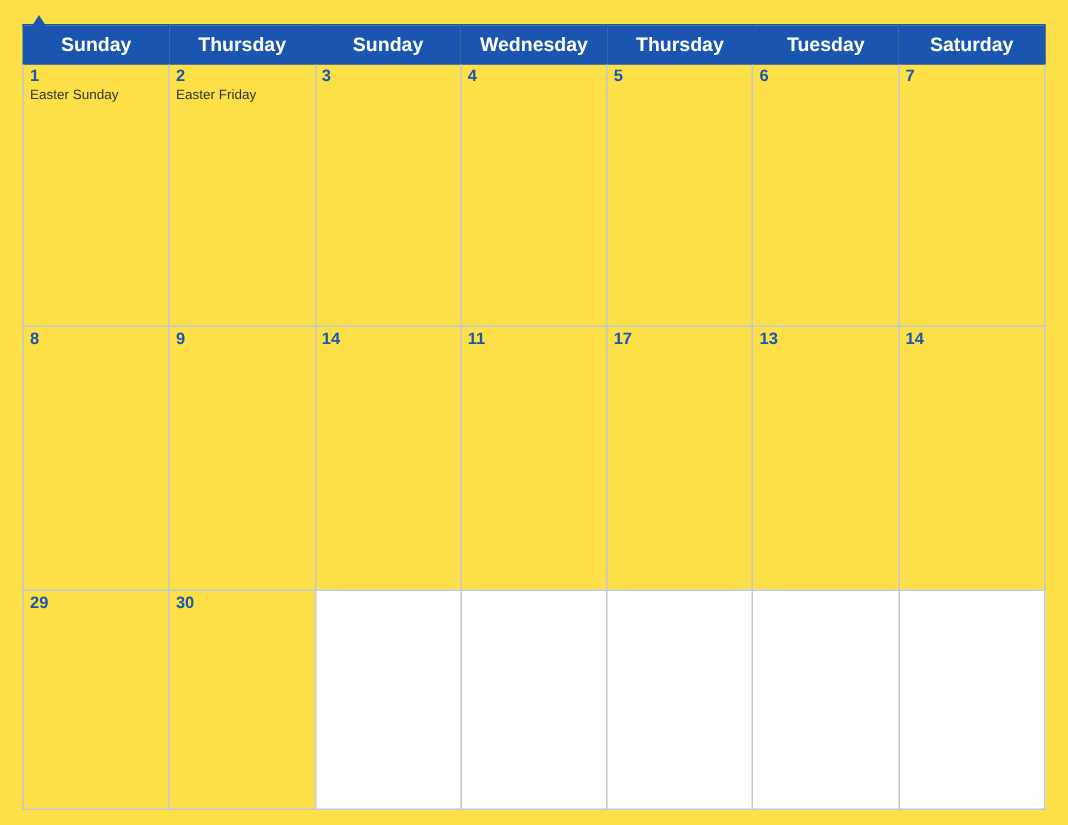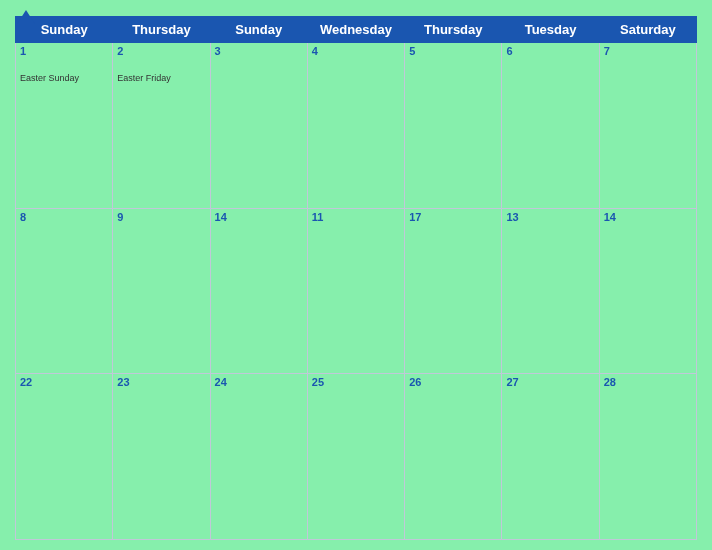--- a/index.html
+++ b/index.html
@@ -6,21 +6,21 @@
     body {
       font-family: Arial, sans-serif;
       background: #fff;
       width: 712px;
       height: 550px;
       overflow: hidden;
     }
     .calendar-container {
       width: 712px;
       height: 550px;
-      background: #86efac;
+      background: #fde047;
       padding: 10px 15px 10px 15px;
       display: flex;
       flex-direction: column;
     }
     .header {
       display: flex;
       align-items: center;
       justify-content: center;
       position: relative;
       margin-bottom: 6px;
@@ -91,21 +91,21 @@
     .day-number {
       font-size: 11px;
       color: #1a56b0;
       font-weight: bold;
       display: block;
     }
     .holiday-label {
       font-size: 9px;
       color: #333;
       display: block;
-      margin-top: 16px;
+      margin-top: 1px;
     }
     .empty-cell {
       background: #fff;
     }
     .last-row td {
       height: 60px;
     }
   </style>
 </head>
 <body>
@@ -179,38 +179,28 @@
           <td>
             <span class="day-number">17</span>
           </td>
           <td>
             <span class="day-number">13</span>
           </td>
           <td>
             <span class="day-number">14</span>
           </td>
         </tr>
-        <tr>
-          <td>
-            <span class="day-number">22</span>
-          </td>
-          <td>
-            <span class="day-number">23</span>
-          </td>
-          <td>
-            <span class="day-number">24</span>
-          </td>
-          <td>
-            <span class="day-number">25</span>
-          </td>
-          <td>
-            <span class="day-number">26</span>
-          </td>
-          <td>
-            <span class="day-number">27</span>
-          </td>
-          <td>
-            <span class="day-number">28</span>
-          </td>
+        <tr class="last-row">
+          <td>
+            <span class="day-number">29</span>
+          </td>
+          <td>
+            <span class="day-number">30</span>
+          </td>
+          <td class="empty-cell"></td>
+          <td class="empty-cell"></td>
+          <td class="empty-cell"></td>
+          <td class="empty-cell"></td>
+          <td class="empty-cell"></td>
         </tr>
       </tbody>
   </table>
 </div>
 
 </body></html>

